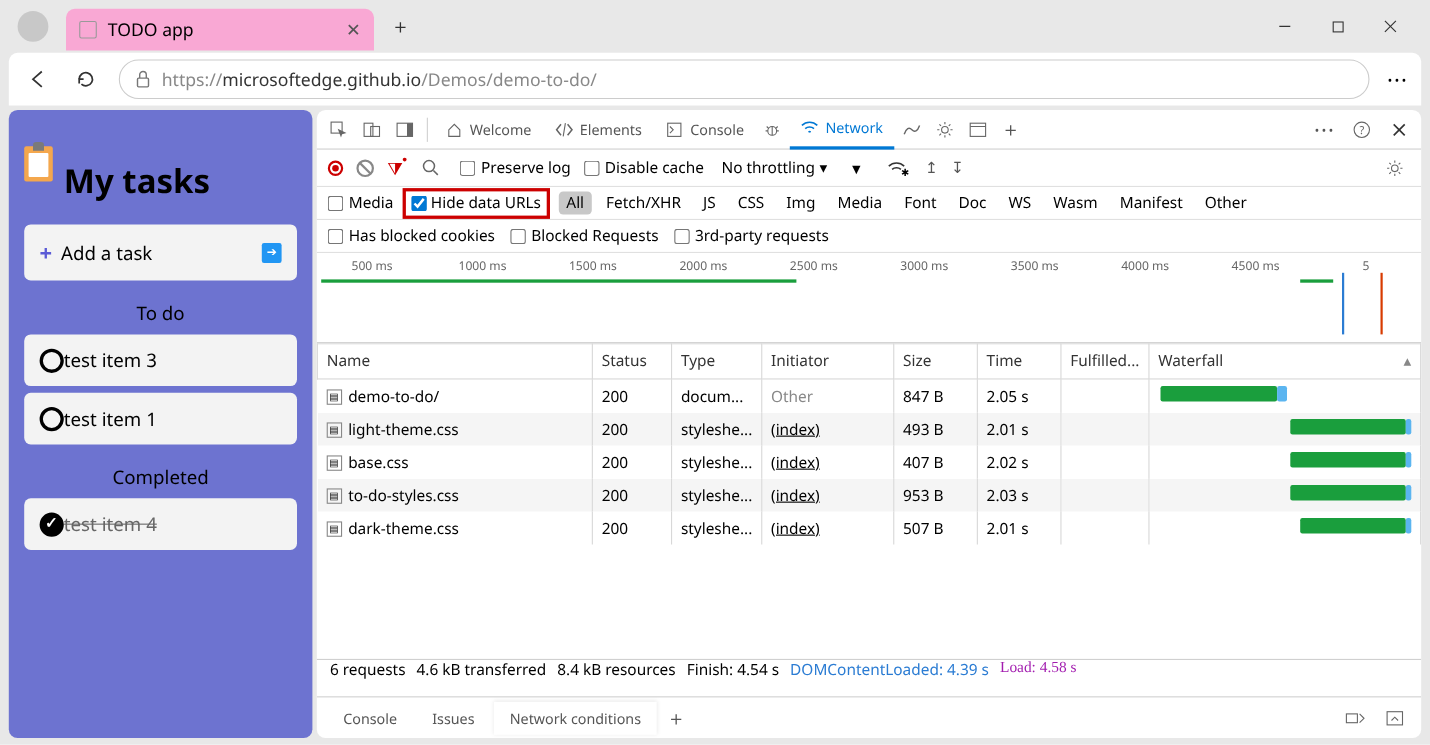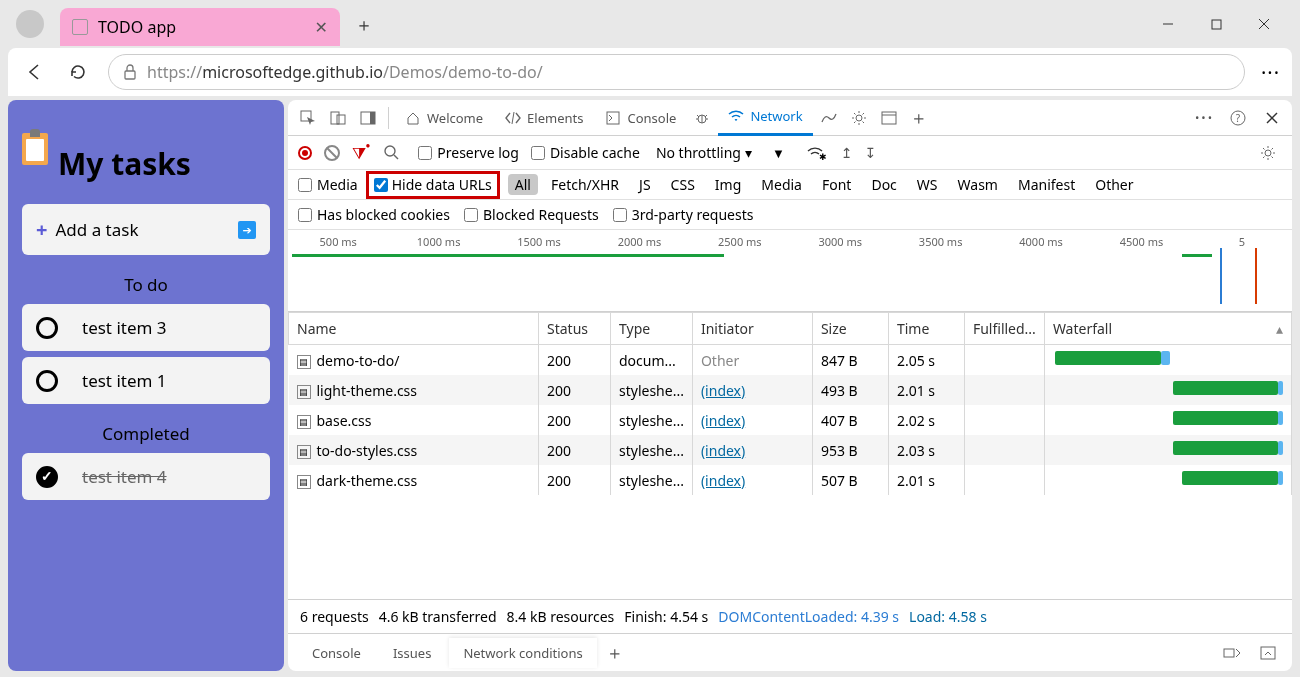--- a/index.html
+++ b/index.html
@@ -29,21 +29,21 @@
 .todo-app { width: 276px; background: #6d73d0; border-radius: 8px; padding: 14px; color: #000; }
 .todo-header { display: flex; align-items: center; gap: 10px; margin-bottom: 20px; }
 .clip-icon { width: 26px; height: 32px; background: #f4a74d; border-radius: 2px; position: relative; }
 .clip-icon::after { content: ""; position: absolute; inset: 6px 4px 4px 4px; background: #fff; border-radius: 1px; }
 .clip-icon::before { content: ""; position: absolute; top: -4px; left: 8px; width: 10px; height: 8px; background: #7a7a7a; border-radius: 3px 3px 0 0; }
 .todo-title { font-size: 30px; font-weight: 700; margin-top: 29px; }
 .add-task { background: #f3f3f3; border-radius: 6px; padding: 12px 14px; display: flex; align-items: center; gap: 8px; font-size: 17px; cursor: pointer; }
 .plus-purple { color: #5b5bd6; font-size: 20px; font-weight: bold; }
 .goto-icon { margin-left: auto; width: 18px; height: 18px; background: #2196f3; border-radius: 2px; display: flex; align-items: center; justify-content: center; color: #fff; font-size: 11px; }
 .section-label { text-align: center; margin: 18px 0 8px; font-size: 17px; }
-.task-item { background: #f3f3f3; border-radius: 6px; padding: 12px 14px; display: flex; align-items: center; gap: 24px; font-size: 17px; margin-bottom: 6px; }
+.task-item { background: #f3f3f3; border-radius: 6px; padding: 12px 14px; display: flex; align-items: center; gap: 0; font-size: 17px; margin-bottom: 6px; }
 .task-circle { width: 22px; height: 22px; border: 3px solid #000; border-radius: 50%; }
 .task-complete .task-circle { background: #000; position: relative; }
 .task-complete .task-circle::after { content: "✓"; color: #fff; position: absolute; top: -3px; left: 2px; font-size: 14px; font-weight: bold; }
 .task-complete .task-text { text-decoration: line-through; color: #666; }
 
 
 .devtools { flex: 1; background: #fff; border-radius: 8px; display: flex; flex-direction: column; font-size: 13px; overflow: hidden; }
 
 .dt-tabs { display: flex; align-items: center; height: 36px; border-bottom: 1px solid #d0d0d0; padding: 0 6px; gap: 2px; }
 .dt-icon-btn { width: 28px; height: 28px; display: flex; align-items: center; justify-content: center; cursor: pointer; color: #555; }
@@ -84,30 +84,30 @@
 .tl-red { position: absolute; top: 18px; right: 3.5%; width: 2px; height: 56px; background: #d83b01; }
 
 
 .req-table { flex: 1; overflow: auto; }
 table { width: 100%; border-collapse: collapse; font-size: 14px; }
 th { text-align: left; padding: 6px 8px; border: 1px solid #d8d8d8; background: #fff; font-weight: 400; color: #333; }
 th.right, td.right { text-align: left; }
 td { padding: 4px 8px; border-right: 1px solid #d8d8d8; white-space: nowrap; overflow: hidden; text-overflow: ellipsis; }
 tbody tr:nth-child(even) { background: #f5f5f5; }
 .file-icon { display: inline-block; width: 14px; height: 14px; border: 1px solid #888; margin-right: 6px; vertical-align: middle; font-size: 9px; text-align: center; line-height: 12px; }
-.link { color: #0369a1; text-decoration: underline; cursor: pointer; }
+.link { color: #000000; text-decoration: underline; cursor: pointer; }
 .initiator-other { color: #888; }
 .waterfall-cell { position: relative; height: 22px; }
 .wf-bar { position: absolute; height: 14px; top: 2px; border-radius: 2px; }
 .wf-green { background: #1a9e3d; }
 .wf-blue { background: #5bb5f0; }
 
-.summary { height: 34px; border-top: 1px solid #d0d0d0; display: flex; align-items: center; padding: 0 12px; gap: 10px; font-size: 14px; }
+.summary { height: 34px; border-top: 1px solid #d0d0d0; display: flex; align-items: flex-start; padding: 0 12px; gap: 10px; font-size: 14px; }
 .summary .dcl { color: #2b7cd3; }
-.summary .load { color: #0369a1; }
+.summary .load { color: #a21caf; font-family: Liberation Serif, serif; }
 
 .drawer { height: 38px; border-top: 1px solid #d0d0d0; display: flex; align-items: center; padding: 0 10px; gap: 4px; }
 .drawer-tab { padding: 6px 14px; color: #555; cursor: pointer; }
 .drawer-tab.active { background: #fff; box-shadow: 0 -1px 4px rgba(0,0,0,.1); }
 .drawer-right { margin-left: auto; display: flex; gap: 8px; }
 
 svg { overflow: visible; }
 </style>
 </head>
 <body>

